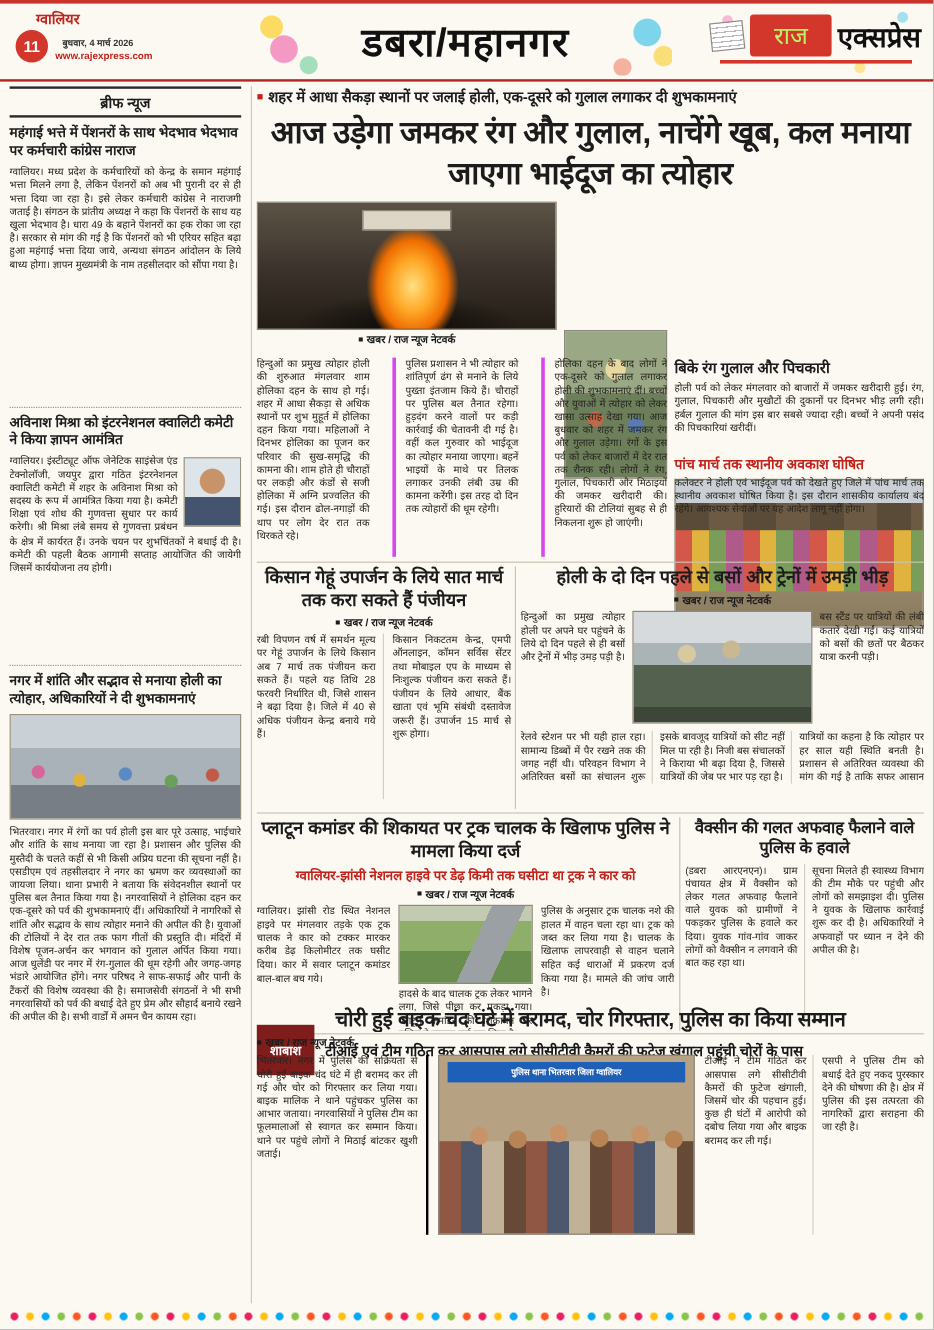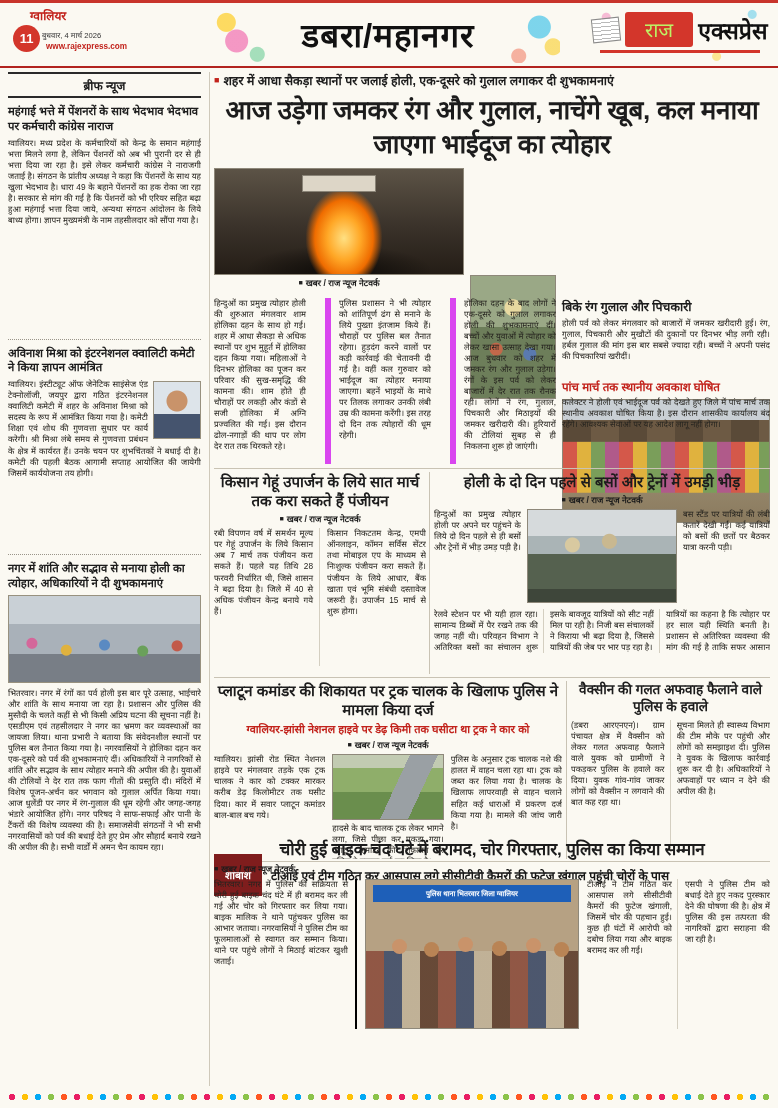--- a/index.html
+++ b/index.html
@@ -8,21 +8,21 @@
   .abs{position:absolute;}
   .body-txt{font-size:8.3px;line-height:1.33;text-align:justify;color:#26241f;overflow:hidden;}
   .hairline-h{background:#c9c3b4;height:1px;}
   .hairline-v{background:#c9c3b4;width:1px;}
 
   
   #top-rule{left:0;top:0;width:778px;height:3px;background:#c8342b;}
   #city{left:30px;top:7px;font-size:12px;font-weight:800;color:#c2231c;}
   #page-badge{left:13px;top:25px;width:27px;height:27px;border-radius:50%;background:#d3362b;
               color:#fff;font-size:13px;font-weight:800;line-height:27px;text-align:center;}
-  #date-label{left:42px;top:30px;font-size:7.6px;color:#333;font-weight:400;}
+  #date-label{left:52px;top:30px;font-size:7.6px;color:#333;font-weight:700;}
   #site-label{left:46px;top:42px;font-size:8.2px;color:#c2231c;font-weight:800;}
   #masthead{left:216px;top:5px;width:344px;height:58px;display:flex;align-items:center;justify-content:center;}
   #masthead .splash{position:absolute;inset:0;background:
       radial-gradient(circle at 6% 62%, rgba(238,72,158,.55) 0 11px, transparent 12px),
       radial-gradient(circle at 3% 30%, rgba(255,198,0,.6) 0 9px, transparent 10px),
       radial-gradient(circle at 12% 85%, rgba(60,190,120,.45) 0 7px, transparent 8px),
       radial-gradient(circle at 94% 38%, rgba(0,176,229,.5) 0 11px, transparent 12px),
       radial-gradient(circle at 98% 72%, rgba(249,205,38,.6) 0 8px, transparent 9px),
       radial-gradient(circle at 88% 88%, rgba(238,90,60,.45) 0 7px, transparent 8px);}
   #masthead .mtxt{position:relative;font-size:33px;font-weight:800;letter-spacing:1px;color:#111;}
@@ -80,21 +80,21 @@
       radial-gradient(circle at 70% 64%, #5a7ab0 0 6px, transparent 7px),
       linear-gradient(#9aa886 0 42%, #6d7e5a 42% 100%);}
   #photo-stalls{left:562px;top:168px;width:208px;height:124px;background:
       linear-gradient(180deg,#c9cfd4 0 16%, transparent 16%),
       repeating-linear-gradient(90deg,#5a4a38 0 28px,#6d5a44 28px 56px),
       repeating-linear-gradient(90deg,#d4584a 0 14px,#e0b23e 14px 28px,#7a9e5a 28px 42px,#b05a8a 42px 56px),
       linear-gradient(#b0a488,#8a7a5e);
       background-size:100% 100%,100% 22%,100% 58%,100% 100%;
       background-position:0 0,0 16%,0 42%,0 0;background-repeat:no-repeat;}
   #lead-cols{left:214px;top:298px;width:342px;height:166px;display:flex;gap:8px;}
-  #lead-cols .col{flex:1;border-right:6px solid #d946ef;padding-right:19px;height:100%;}
+  #lead-cols .col{flex:1;border-right:3px solid #d946ef;padding-right:19px;height:100%;}
   #lead-cols .col:last-child{border-right:none;padding-right:0;}
   #lead-side{left:562px;top:298px;width:208px;height:166px;}
   .side-h1{font-size:12.4px;font-weight:800;margin:0 0 3px;}
   .side-h2{font-size:11.6px;font-weight:800;color:#c2231c;margin:5px 0 3px;}
   #sales-body{height:56px;}
   #holiday-body{height:52px;}
   #rule2{left:214px;top:468px;width:556px;}
 
   
   #wheat{left:214px;top:472px;width:212px;height:202px;}

